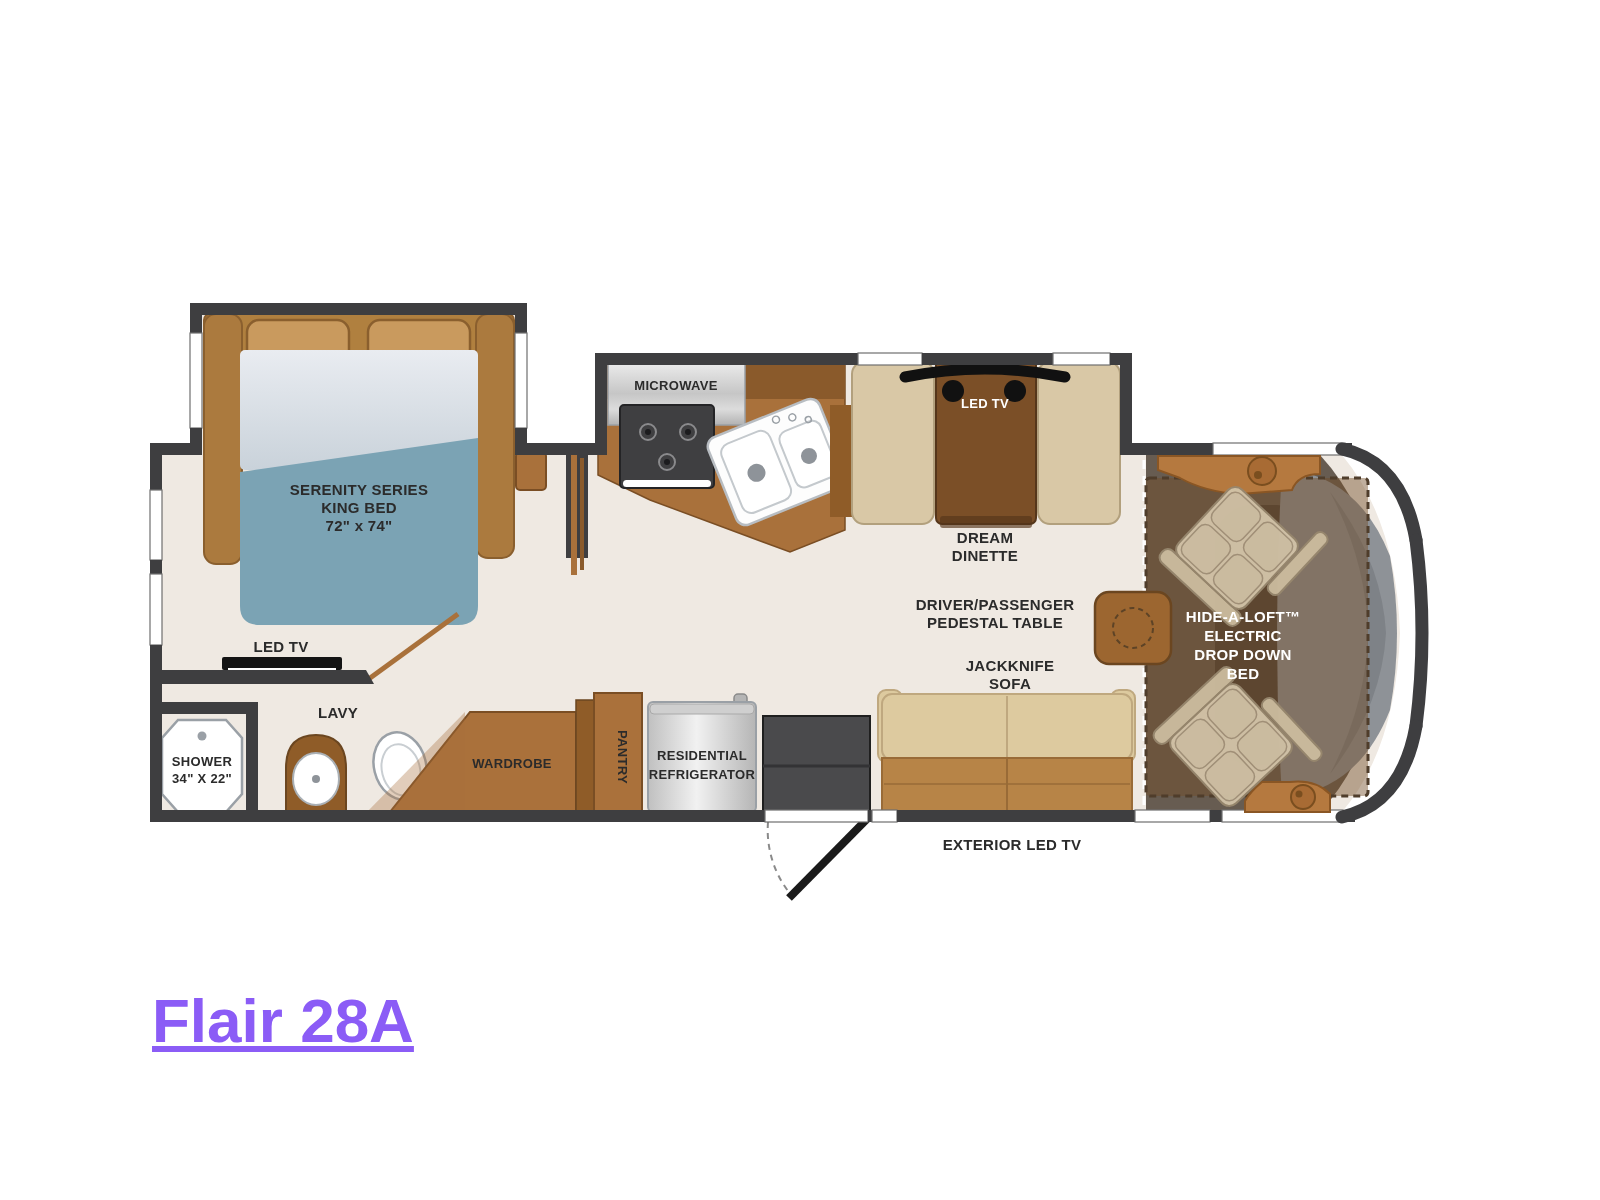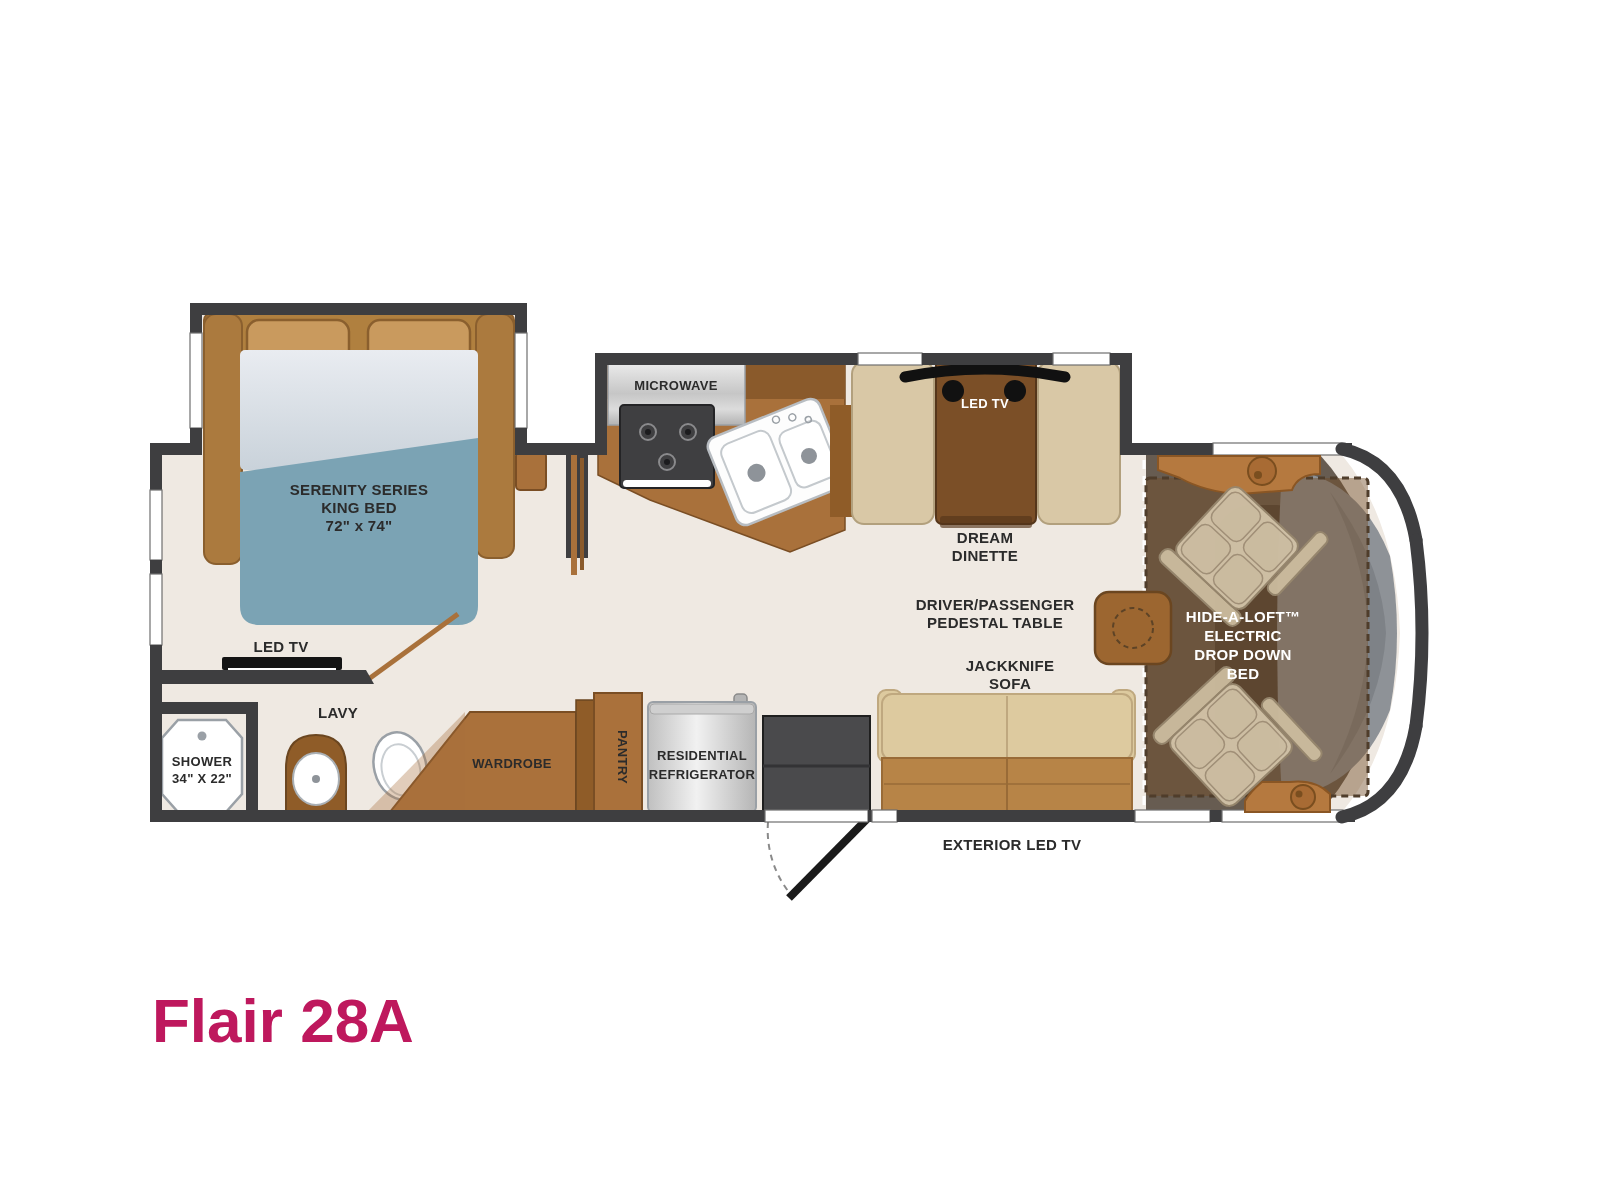--- a/index.html
+++ b/index.html
@@ -1,20 +1,20 @@
 <!DOCTYPE html>
 <html><head>
 <meta charset="utf-8">
 <style>
   html,body{margin:0;padding:0;background:#ffffff;}
   .stage{position:relative;width:1600px;height:1200px;background:#ffffff;overflow:hidden;
          font-family:"Liberation Sans", sans-serif;}
   svg{position:absolute;left:0;top:0;}
   .plan-title{position:absolute;left:152px;top:985px;font-size:62px;font-weight:bold;
-              color:#be185d;letter-spacing:0px;font-family:"Liberation Sans", sans-serif;}
+              color:#8b5cf6;letter-spacing:0px;font-family:"Liberation Sans", sans-serif;text-decoration:underline;}
   text{font-family:"Liberation Sans", sans-serif;font-weight:bold;fill:#2b2b2b;letter-spacing:.3px;}
   .lbl{font-size:15px;}
   .lbl-sm{font-size:13px;}
   .lbl-w{fill:#ffffff;}
   .wall{fill:#3e3e40;}
   .win{fill:#ffffff;stroke:#6f6f6f;stroke-width:1.2;}
 </style>
 </head>
 <body>
 

